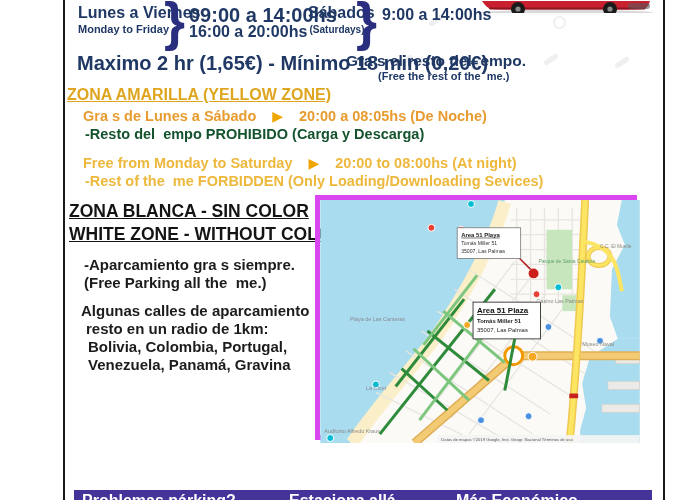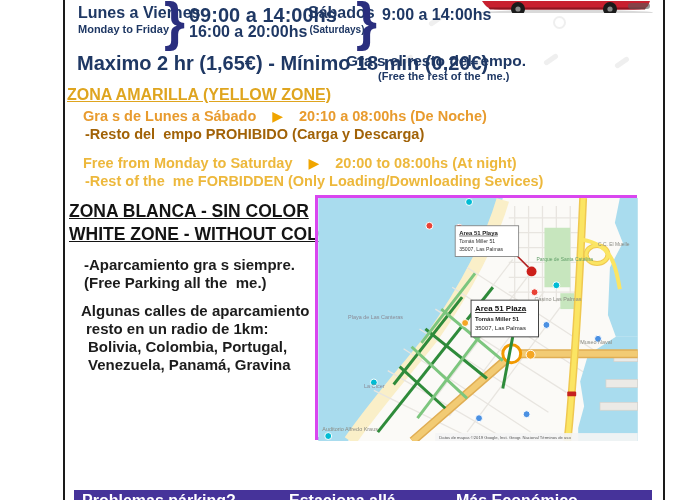--- a/index.html
+++ b/index.html
@@ -56,40 +56,40 @@
   <div class="abs t navy" style="left:382px;top:6px;font-size:16px;">9:00 a 14:00hs</div>
 
   <div class="abs t navy" style="left:77px;top:52px;font-size:20px;">Maximo 2 hr (1,65€) - Mínimo 18 min (0,20€)</div>
   <div class="abs t navy" style="left:346px;top:52px;font-size:15.5px;">Gra s el resto del  empo.</div>
   <div class="abs t navy" style="left:366px;top:70px;font-size:11px;padding-left:12px;">(Free the rest of the  me.)</div>
 
   <div class="abs t" style="left:67px;top:86px;font-size:16px;color:#DFA51F;text-decoration:underline;">ZONA AMARILLA (YELLOW ZONE)</div>
   <div class="abs yz-line" style="left:83px;top:108px;font-size:14.5px;color:#E89B2E;">
     <span>Gra s de Lunes a Sábado</span>
     <span class="arrow" style="color:#F0A500;">▶</span>
-    <span>20:10 a 08:00hs (De Noche)</span>
-  </div>
-  <div class="abs t" style="left:85px;top:126px;font-size:14.5px;color:#a16207;">-Resto del  empo PROHIBIDO (Carga y Descarga)</div>
+    <span>20:00 a 08:05hs (De Noche)</span>
+  </div>
+  <div class="abs t" style="left:85px;top:126px;font-size:14.5px;color:#14532d;">-Resto del  empo PROHIBIDO (Carga y Descarga)</div>
   <div class="abs yz-line" style="left:83px;top:155px;font-size:14.5px;color:#EDB83C;text-align:center;">
     <span>Free from Monday to Saturday</span>
     <span class="arrow" style="color:#F0A500;">▶</span>
     <span>20:00 to 08:00hs (At night)</span>
   </div>
   <div class="abs t" style="left:85px;top:173px;font-size:14.5px;color:#EDB83C;">-Rest of the  me FORBIDDEN (Only Loading/Downloading Sevices)</div>
 
   <div class="abs t" style="left:69px;top:201px;font-size:17.5px;color:#141414;text-decoration:underline;">ZONA BLANCA - SIN COLOR</div>
   <div class="abs t" style="left:69px;top:224px;font-size:17.5px;color:#141414;text-decoration:underline;">WHITE ZONE - WITHOUT COLOUR</div>
   <div class="abs t" style="left:84px;top:256px;font-size:15px;color:#1C1C1C;">-Aparcamiento gra s siempre.</div>
   <div class="abs t" style="left:84px;top:274px;font-size:15px;color:#1C1C1C;">(Free Parking all the  me.)</div>
   <div class="abs t" style="left:81px;top:302px;font-size:15px;color:#1C1C1C;">Algunas calles de aparcamiento</div>
   <div class="abs t" style="left:86px;top:320px;font-size:15px;color:#1C1C1C;">resto en un radio de 1km:</div>
   <div class="abs t" style="left:88px;top:338px;font-size:15px;color:#1C1C1C;">Bolivia, Colombia, Portugal,</div>
   <div class="abs t" style="left:88px;top:356px;font-size:15px;color:#1C1C1C;">Venezuela, Panamá, Gravina</div>
 
-  <div class="abs" style="left:315px;top:195px;width:322px;height:245px;border:3px solid #d946ef;box-sizing:border-box;">
+  <div class="abs" style="left:315px;top:195px;width:322px;height:245px;border:5px solid #d946ef;box-sizing:border-box;">
     <svg width="320" height="243" viewBox="0 0 322 245">
 
       <rect x="0" y="0" width="322" height="245" fill="#A9DCEE"></rect>
 
       <path d="M186,0 L322,0 L322,245 L30,245 C60,203 92,170 116,138 C152,89 176,40 186,0 Z" fill="#FBFAF7"></path>
 
       <path d="M186,2 C175,40 150,90 115,140 C90,172 60,205 32,245" fill="none" stroke="#FAEFC8" stroke-width="13"></path>
 
       <g stroke="#E8E5E0" stroke-width="1.3">
         <path d="M150,70 L285,158"></path>

